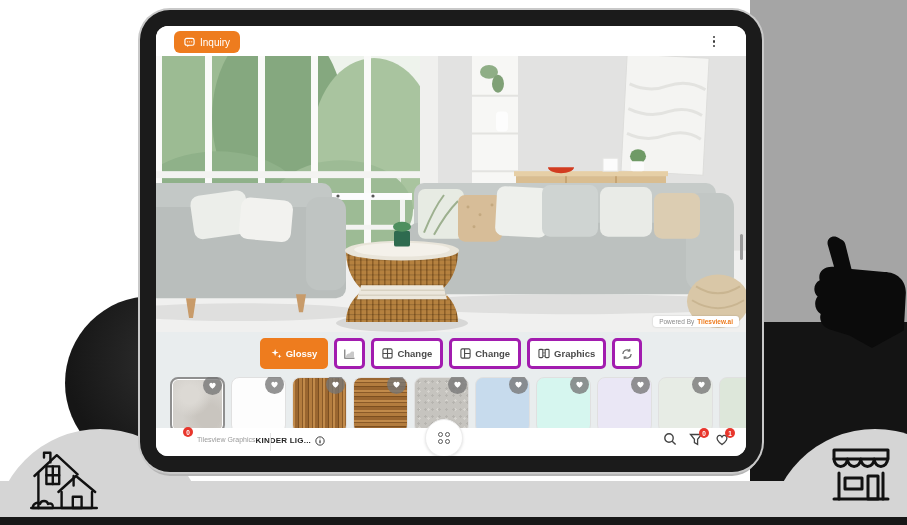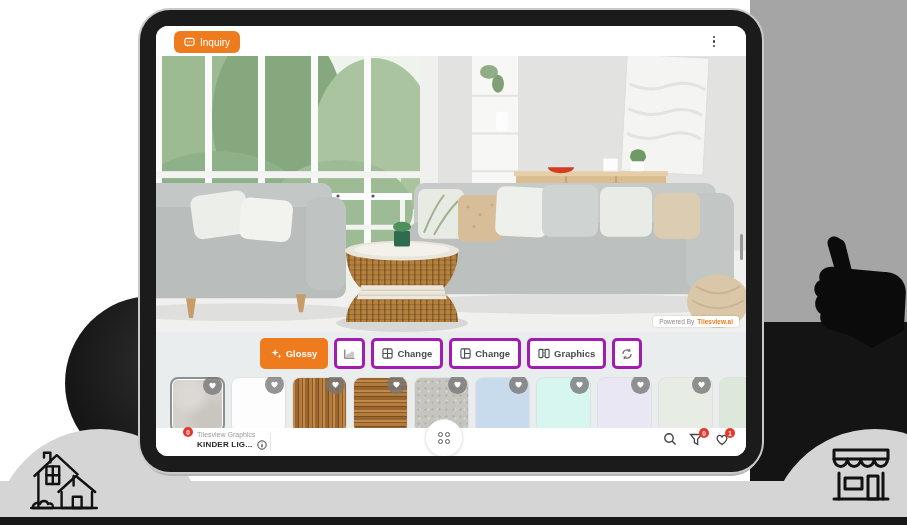--- a/index.html
+++ b/index.html
@@ -66,21 +66,21 @@
 
   
   .footbar{position:absolute;left:0;bottom:0;width:590px;height:28px;background:#fff;border-radius:0 0 12px 12px;}
   .foot-left{position:absolute;left:16px;top:3px;display:flex;align-items:center;gap:6px;}
   .logo-wrap{position:relative;width:19px;height:19px;}
   .logo-circle{width:17px;height:17px;border-radius:50%;background:#3c3c3c;
     background-image:linear-gradient(135deg,rgba(255,255,255,.55) 2px,rgba(0,0,0,0) 3px),linear-gradient(45deg,rgba(255,255,255,.35) 2px,rgba(0,0,0,0) 3px);}
   .badge{position:absolute;border-radius:50%;background:var(--badge-red,#e8362c);color:#fff;font-size:6.5px;font-weight:700;
     display:flex;align-items:center;justify-content:center;}
   .logo-badge{top:-4px;right:-2px;width:10px;height:10px;}
-  .brand-col{display:flex;flex-direction:column;line-height:1.15;}
+  .brand-col{display:flex;flex-direction:row;line-height:1.15;}
   .brand-name{font-size:7px;color:#9a9a9a;}
   .product-row{display:flex;align-items:center;gap:4px;cursor:pointer;}
   .product-name{font-size:8px;font-weight:800;color:#262626;letter-spacing:.2px;}
   .foot-divider{position:absolute;left:114px;top:5px;width:1px;height:18px;background:#e4e4e4;}
   .grid-fab{position:absolute;left:288px;top:-9px;width:38px;height:38px;border-radius:50%;background:#fff;
     border:1px solid #ededed;box-shadow:0 1px 3px rgba(0,0,0,.12);display:flex;align-items:center;justify-content:center;
     cursor:pointer;transform:translateX(-50%);}
   .grid-fab .dots{display:grid;grid-template-columns:5px 5px;grid-template-rows:5px 5px;gap:2.5px;}
   .grid-fab .dots i{border:1.3px solid #5a5a5a;border-radius:50%;}
   .foot-right{position:absolute;right:16px;top:4px;display:flex;align-items:center;gap:11px;}

